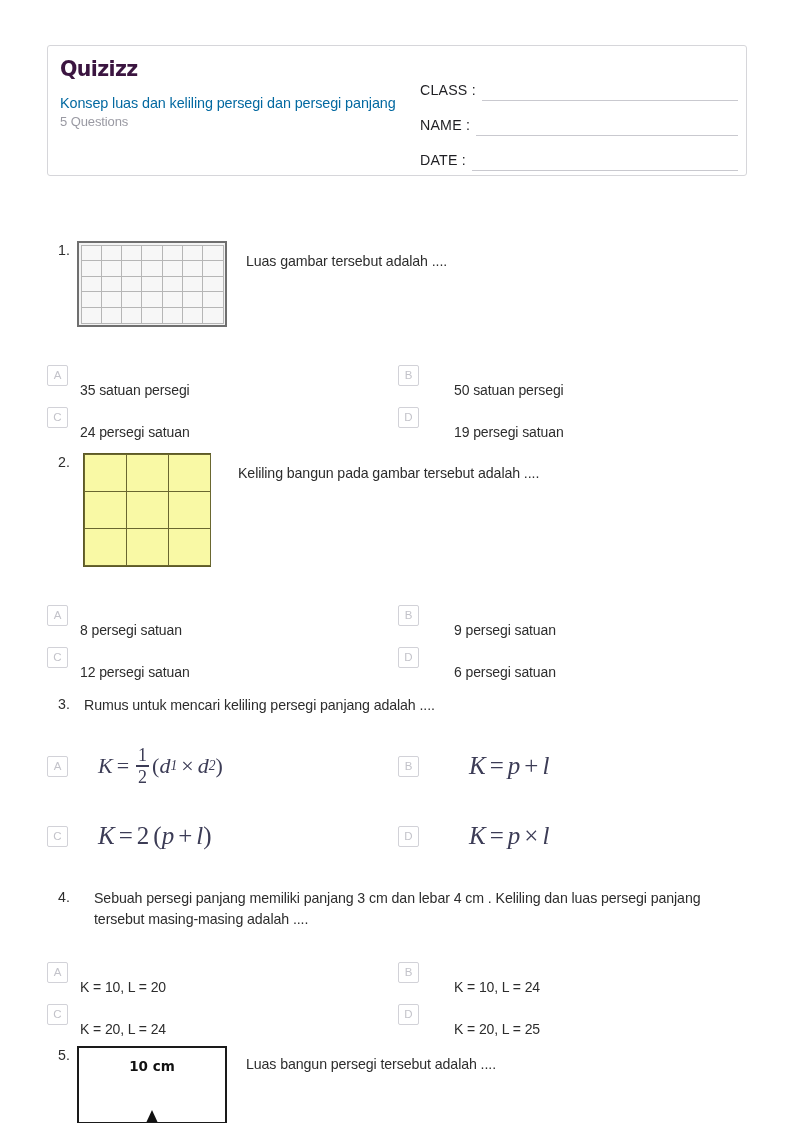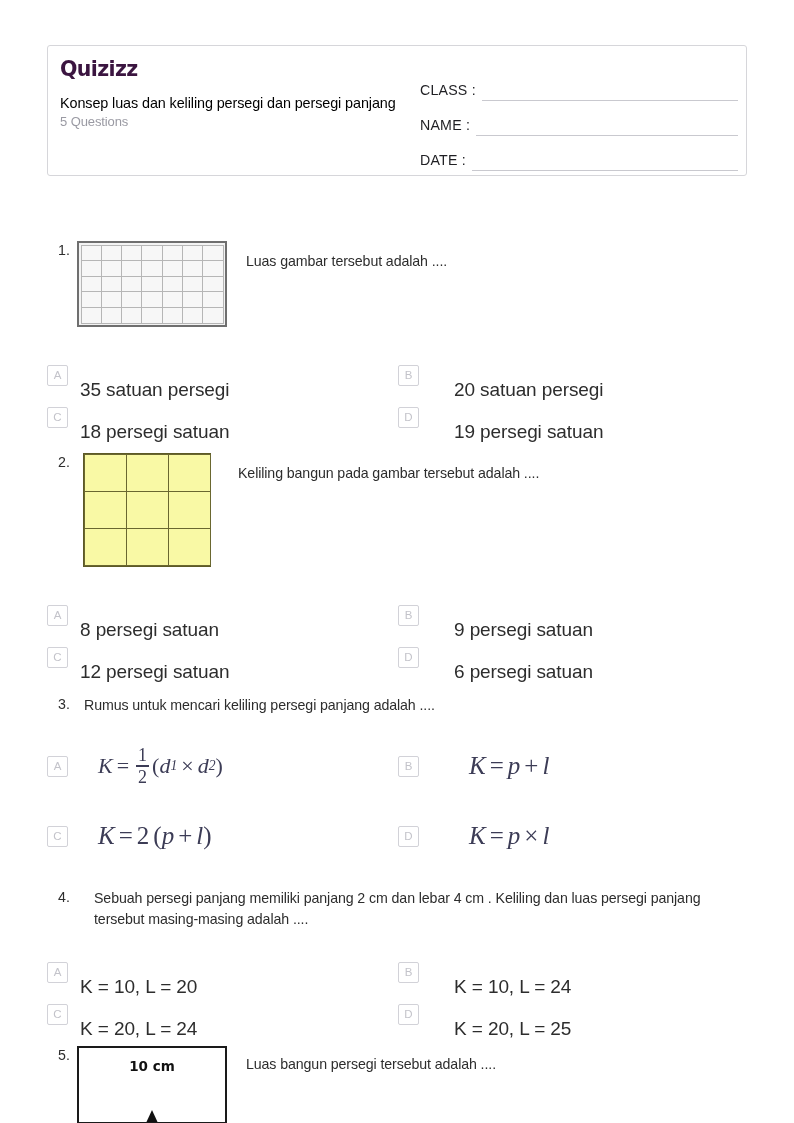--- a/index.html
+++ b/index.html
@@ -47,21 +47,21 @@
     font-size: 20.5px;
     letter-spacing: -0.6px;
     color: #3b1540;
     line-height: 1;
     margin-bottom: 13px;
     display: inline-block;
   }
   .quiz-title {
     font-size: 14.4px;
     line-height: 1.45;
-    color: #000000;
+    color: #0369a1;
     letter-spacing: -0.1px;
     max-width: 340px;
   }
   .quiz-count {
     font-size: 13px;
     color: #9a9aa3;
     margin-top: 1px;
     letter-spacing: -0.1px;
   }
 
@@ -179,21 +179,21 @@
     border-radius: 2px;
     color: #c3c3ca;
     font-size: 11.5px;
     display: flex;
     align-items: center;
     justify-content: center;
     margin-right: 12px;
   }
   .opt-col-b .opt-letter { margin-left: 1px; }
   .opt-text {
-    font-size: 19px;
+    font-size: 14px;
     color: #2d2d2d;
     letter-spacing: -0.1px;
     margin-top: 30px;
   }
   .opt-col-b .opt-text { margin-left: 23px; }
 
   
   .option.math { height: 70px; align-items: center; }
   .math-expr {
     font-family: "Liberation Serif", "DejaVu Serif", serif;
@@ -339,25 +339,25 @@
   </div>
 
   <div class="options" style="top:354px;">
     <div class="opt-grid">
       <div class="option">
         <span class="opt-letter">A</span>
         <span class="opt-text">35 satuan persegi</span>
       </div>
       <div class="option opt-col-b">
         <span class="opt-letter">B</span>
-        <span class="opt-text">20 satuan persegi</span>
+        <span class="opt-text">50 satuan persegi</span>
       </div>
       <div class="option">
         <span class="opt-letter">C</span>
-        <span class="opt-text">18 persegi satuan</span>
+        <span class="opt-text">24 persegi satuan</span>
       </div>
       <div class="option opt-col-b">
         <span class="opt-letter">D</span>
         <span class="opt-text">19 persegi satuan</span>
       </div>
     </div>
   </div>
 
   <div class="question" style="top:453px;">
     <div class="q-row">
@@ -463,21 +463,21 @@
           <span class="op">×</span>
           <span>l</span>
         </span>
       </div>
     </div>
   </div>
 
   <div class="question" style="top:888px;">
     <div class="q-row">
       <div class="q-num">4.</div>
-      <div class="q-text" style="margin-left:22px;width:655px;">Sebuah persegi panjang memiliki panjang 2 cm dan lebar 4 cm . Keliling dan luas persegi panjang tersebut masing-masing adalah ....</div>
+      <div class="q-text" style="margin-left:22px;width:655px;">Sebuah persegi panjang memiliki panjang 3 cm dan lebar 4 cm . Keliling dan luas persegi panjang tersebut masing-masing adalah ....</div>
     </div>
   </div>
 
   <div class="options" style="top:951px;">
     <div class="opt-grid">
       <div class="option">
         <span class="opt-letter">A</span>
         <span class="opt-text">K = 10, L = 20</span>
       </div>
       <div class="option opt-col-b">

